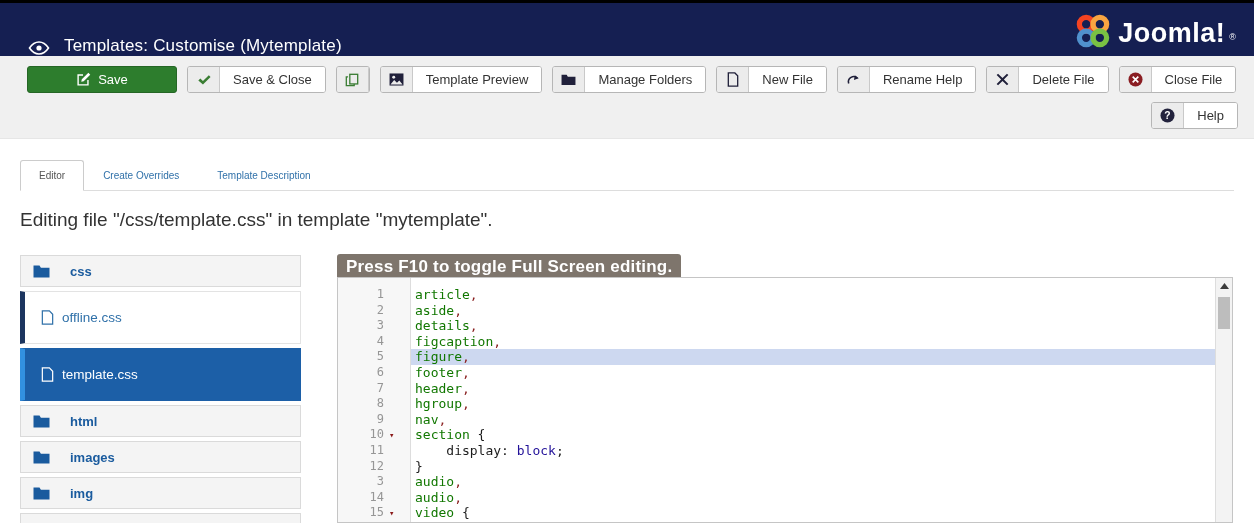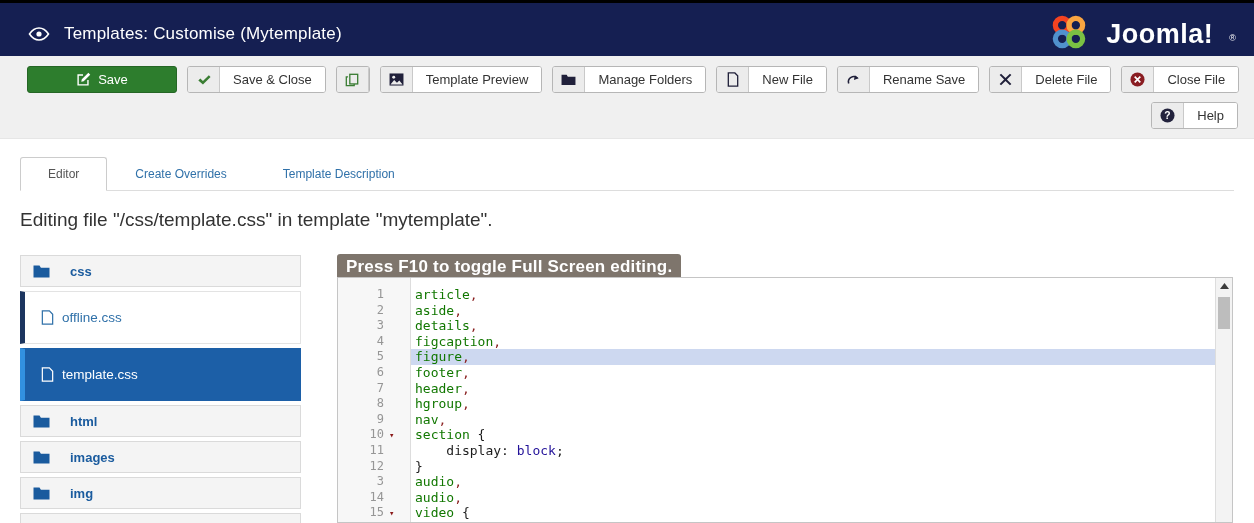--- a/index.html
+++ b/index.html
@@ -15,26 +15,26 @@
     --notice-bg:#7e756c;
     --tag-color:#117700;
     --atom-color:#221199;
     --comma-color:#8b2222;
   }
   *{box-sizing:border-box;margin:0;padding:0}
   html,body{width:1254px;height:523px;overflow:hidden;background:#fff;
     font-family:"Liberation Sans",sans-serif;position:relative}
 
   
-  .app-header{position:absolute;top:0;left:0;width:1254px;height:65px;
+  .app-header{position:absolute;top:0;left:0;width:1254px;height:56px;
     background:var(--header-bg);border-top:3px solid #000;
-    display:flex;align-items:center;padding:0 18px;color:#fff}
+    display:flex;align-items:flex-end;padding:0 18px;color:#fff}
   .app-header .eye{display:flex;align-items:center;margin:0 14px 0 10px}
   .app-header h1{font-size:17px;font-weight:400;letter-spacing:.2px}
-  .brand{margin-left:auto;display:flex;align-items:center;gap:16px}
+  .brand{margin-left:auto;display:flex;align-items:center;gap:4px}
   .brand-text{font-size:27px;font-weight:700;letter-spacing:.5px}
   .brand sup{font-size:9px;vertical-align:top;position:relative;top:4px}
 
   
   .toolbar{position:absolute;top:56px;left:0;width:1254px;height:83px;
     background:#f0f0f0;border-bottom:1px solid #e6e6e6}
   .toolbar-row{display:flex;gap:10px;padding:10px 0 12px 27px;align-items:flex-start}
   .tbtn{display:inline-flex;align-items:stretch;height:27px;border:1px solid #b6b6b6;
     border-radius:3px;background:#fff;cursor:pointer;font-family:inherit;
     font-size:13px;color:#333;padding:0;overflow:hidden}
@@ -45,21 +45,21 @@
     min-width:150px;justify-content:center}
   .tbtn.primary .tbtn-icon{background:transparent;border-right:none;width:auto;
     padding-right:7px;color:#fff}
   .tbtn.primary .tbtn-label{background:transparent;color:#fff;padding:0}
   .help-row{position:absolute;top:46px;right:16px}
   .help-row .tbtn-icon{color:#1d1d33}
 
   
   .tabs{position:absolute;top:154px;left:20px;right:20px;height:37px;
     border-bottom:1px solid #ddd;display:flex;align-items:flex-end}
-  .tab{font-size:12px;padding:9px 27px;color:var(--link-blue);cursor:pointer;
+  .tab{font-size:10px;padding:9px 18px;color:var(--link-blue);cursor:pointer;
     background:transparent;border:1px solid transparent;margin-bottom:-1px;
     border-radius:3px 3px 0 0}
   .tab.active{background:#fff;color:#555;border-color:#ccc;border-bottom-color:#fff}
 
   
   .edit-heading{position:absolute;top:209px;left:20px;font-size:19px;
     font-weight:400;color:#333}
 
   
   .file-tree{position:absolute;top:255px;left:20px;width:281px}
@@ -178,21 +178,21 @@
         </span>
         <span class="tbtn-label">New File</span>
       </button>
       <button class="tbtn">
         <span class="tbtn-icon">
           <svg width="15" height="14" viewBox="0 0 16 16" fill="none">
             <path d="M2.5 12a6 6 0 0 1 10-6" stroke="#20203a" stroke-width="1.8"></path>
             <path d="M9.5 2.5L14 6l-5.5 2z" fill="#20203a"></path>
           </svg>
         </span>
-        <span class="tbtn-label">Rename Save</span>
+        <span class="tbtn-label">Rename Help</span>
       </button>
       <button class="tbtn">
         <span class="tbtn-icon">
           <svg width="13" height="13" viewBox="0 0 16 16">
             <path d="M2.5.8L8 6.3 13.5.8l1.7 1.7L9.7 8l5.5 5.5-1.7 1.7L8 9.7l-5.5 5.5L.8 13.5 6.3 8 .8 2.5z" fill="#20203a"></path>
           </svg>
         </span>
         <span class="tbtn-label">Delete File</span>
       </button>
       <button class="tbtn">

